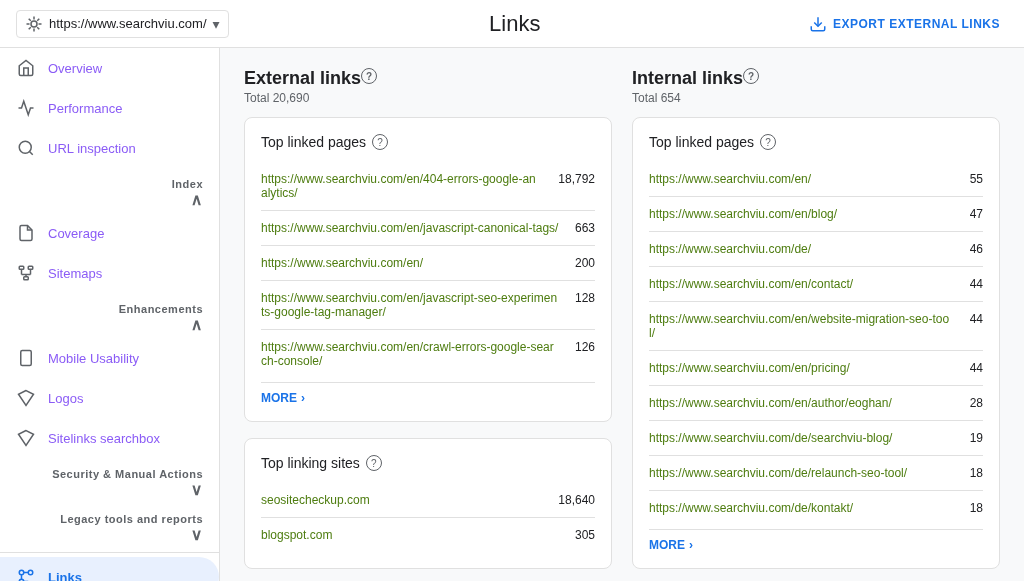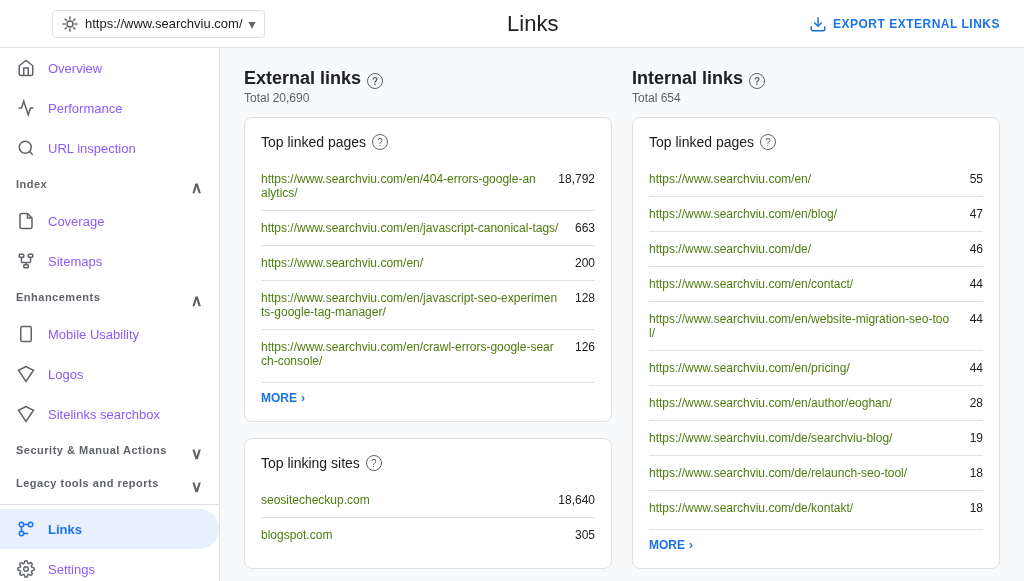--- a/index.html
+++ b/index.html
@@ -1,43 +1,43 @@
 <!DOCTYPE html>
 <html><head>
   <meta charset="utf-8">
   <style>
     * { box-sizing: border-box; margin: 0; padding: 0; }
     body { font-family: 'Google Sans', Arial, sans-serif; font-size: 13px; color: #202124; background: #fff; display: flex; flex-direction: column; height: 581px; overflow: hidden; }
     
     
     .top-bar { display: flex; align-items: center; justify-content: space-between; padding: 0 16px; height: 48px; border-bottom: 1px solid #e0e0e0; flex-shrink: 0; }
     .top-bar-left { display: flex; align-items: center; gap: 8px; }
-    .site-selector { display: flex; align-items: center; gap: 6px; font-size: 13px; color: #202124; cursor: pointer; border: 1px solid #e0e0e0; border-radius: 4px; padding: 4px 8px; margin-left: 36px; }
+    .site-selector { display: flex; align-items: center; gap: 6px; font-size: 13px; color: #202124; cursor: pointer; border: 1px solid #e0e0e0; border-radius: 4px; padding: 4px 8px; }
     .export-btn { display: flex; align-items: center; gap: 6px; font-size: 12px; font-weight: 600; color: #1a73e8; letter-spacing: 0.5px; cursor: pointer; border: none; background: none; padding: 8px; }
     .page-title { font-size: 22px; font-weight: 400; color: #202124; }
     
     
     .main-layout { display: flex; flex: 1; overflow: hidden; }
     
     
     .sidebar { width: 220px; flex-shrink: 0; border-right: 1px solid #e0e0e0; overflow-y: auto; background: #fff; }
     .sidebar-item { display: flex; align-items: center; gap: 12px; padding: 10px 16px; cursor: pointer; font-size: 13px; color: #8b5cf6; font-weight: 400; }
     .sidebar-item.active { background: #e8f0fe; color: #1a73e8; font-weight: 600; border-radius: 0 20px 20px 0; }
     .sidebar-item .icon { width: 20px; height: 20px; display: flex; align-items: center; justify-content: center; flex-shrink: 0; }
-    .sidebar-section-header { display: flex; align-items: flex-start; justify-content: space-between; padding: 10px 16px 4px; font-size: 11px; font-weight: 600; color: #5f6368; letter-spacing: 0.5px; cursor: pointer; }
+    .sidebar-section-header { display: flex; align-items: flex-end; justify-content: space-between; padding: 10px 16px 4px; font-size: 11px; font-weight: 600; color: #5f6368; letter-spacing: 0.5px; cursor: pointer; flex-direction: column; }
     .sidebar-section-header .chevron { font-size: 16px; color: #5f6368; }
     
     
     .content { flex: 1; overflow-y: auto; padding: 20px 24px; background: #f8f9fa; }
     
     .columns { display: flex; gap: 20px; }
     .column { flex: 1; min-width: 0; }
     
     .section-header { margin-bottom: 12px; }
-    .section-title { font-size: 18px; font-weight: 600; color: #202124; display: flex; align-items: flex-end; gap: 6px; }
+    .section-title { font-size: 18px; font-weight: 600; color: #202124; display: flex; align-items: flex-start; }
     .section-total { font-size: 12px; color: #5f6368; margin-top: 2px; }
     
     .card { background: #fff; border: 1px solid #e0e0e0; border-radius: 8px; padding: 16px; margin-bottom: 16px; }
     .card-title { font-size: 14px; font-weight: 500; color: #202124; display: flex; align-items: center; gap: 6px; margin-bottom: 12px; }
     
     .link-row { display: flex; align-items: flex-start; justify-content: space-between; padding: 10px 0; border-top: 1px solid #e0e0e0; gap: 8px; }
     .link-row:first-child { border-top: none; }
     .link-url { color: #4d7c0f; font-size: 12px; word-break: break-all; flex: 1; }
     .link-count { font-size: 12px; color: #202124; flex-shrink: 0; margin-left: 8px; font-weight: 500; }
     

